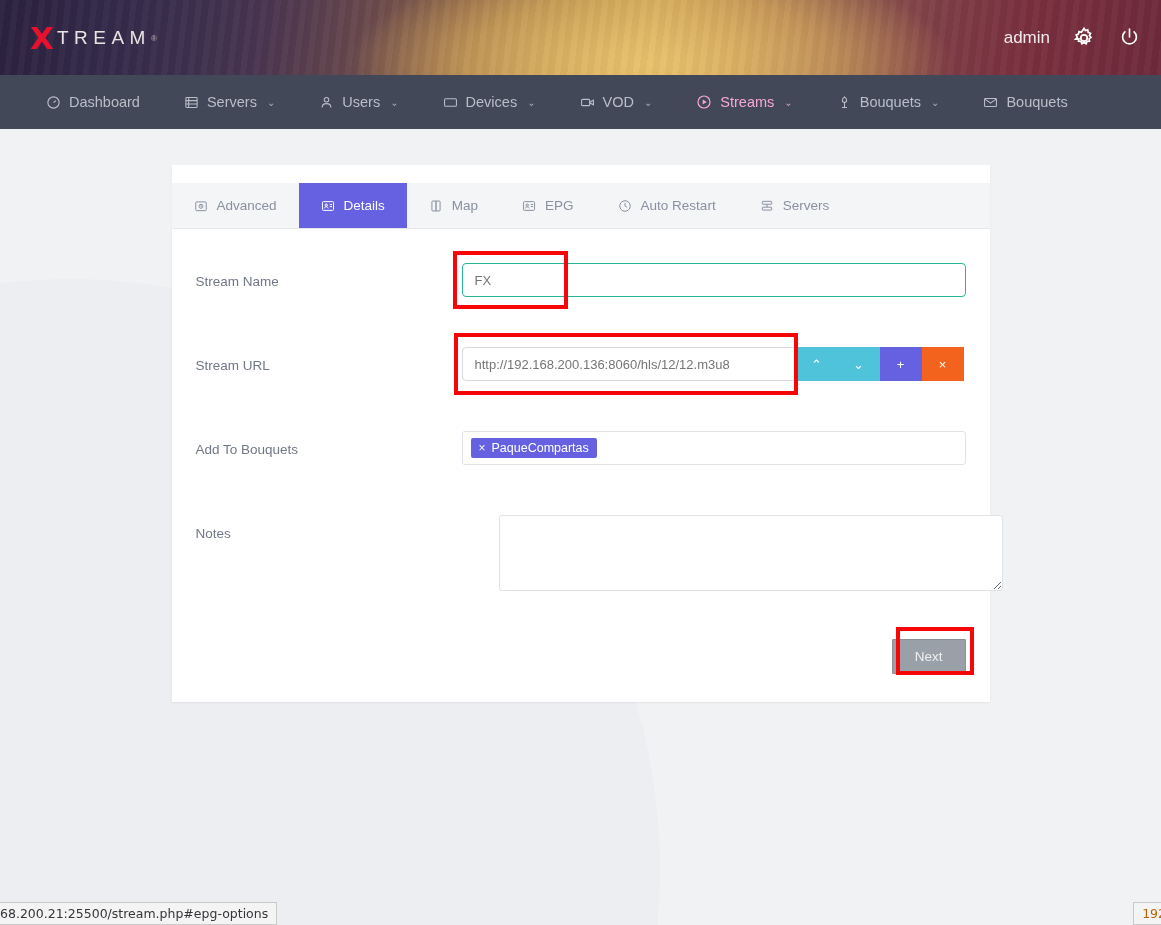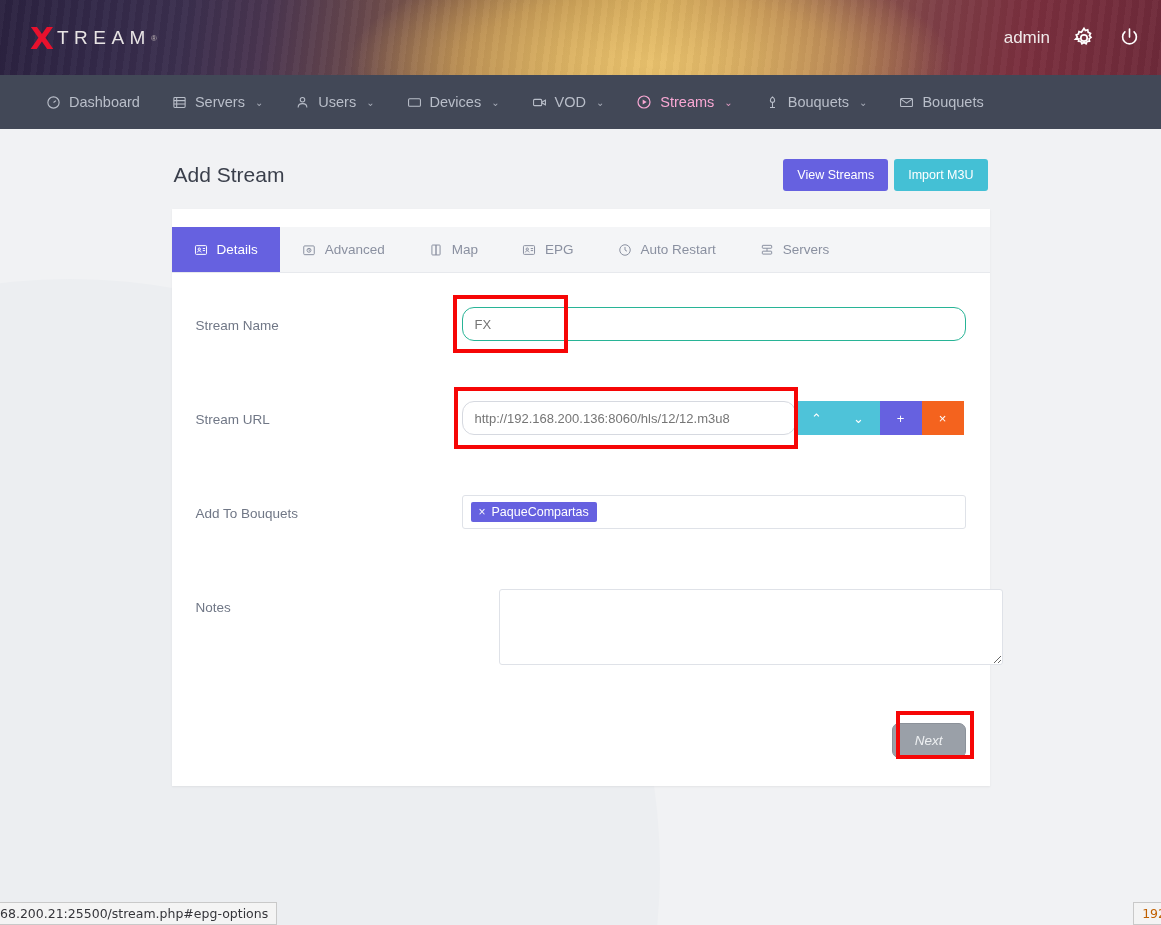--- a/index.html
+++ b/index.html
@@ -62,21 +62,21 @@
   .header-user { color: #f0eaea; font-size: 17px; }
   .hicon { color: #ffffff; display: flex; align-items: center; cursor: pointer; }
 
   
   .nav {
     position: relative;
     height: 54px;
     background: #424857;
     display: flex; align-items: center;
     padding-left: 30px;
-    gap: 0px;
+    gap: 12px;
   }
   .nav-item {
     display: flex; align-items: center; gap: 8px;
     padding: 0 16px;
     height: 54px;
     color: #b9bec9;
     font-size: 14.5px;
     cursor: pointer;
     white-space: nowrap;
   }
@@ -153,36 +153,36 @@
   }
   .tab.active {
     background: #6661e0;
     color: #ffffff;
   }
   .tab-icon { display:flex; align-items:center; }
 
   .form { padding: 34px 24px 0 24px; }
   .row {
     display: flex; align-items: flex-start;
-    margin-bottom: 22px;
+    margin-bottom: 12px;
     min-height: 72px;
   }
   .label {
     width: 266px;
     padding-top: 11px;
     font-size: 13.5px;
     color: #707786;
     flex-shrink: 0;
   }
   .field { flex: 1; position: relative; }
 
   .input {
     width: 504px; height: 34px;
     border: 1px solid #d6d9e0;
-    border-radius: 12px;
+    border-radius: 4px;
     background: #fff;
     font-size: 13px;
     color: #9298a6;
     padding: 0 12px;
     line-height: 32px;
     font-family: "Liberation Sans", sans-serif;
   }
   .input.teal { border-color: #28b496; }
   .input-url { width: 334px; }
 
@@ -245,26 +245,25 @@
   }
 
   .footer-row {
     display: flex; justify-content: flex-end;
     padding: 12px 24px 0 24px;
   }
   .btn-next {
     background: #9aa0a8;
     color: #eef0f2;
     border: 1px solid #8b9199;
-    border-radius: 7px;
+    border-radius: 1px;
     font-size: 13.5px;
     padding: 9px 22px;
     cursor: pointer;
     font-family: "Liberation Sans", sans-serif;
-    font-style: italic;
   }
 
   
   .hl {
     position: absolute;
     border: 4px solid #f60606;
     pointer-events: none;
     z-index: 20;
   }
 
@@ -402,50 +401,43 @@
       <span>Bouquets</span>
     </div>
     <div class="nav-pointer"></div>
   </div>
 
   <div class="body-area">
     <div class="swoosh"></div>
 
     <div class="content">
 
-      <div class="page-head">
-        <div class="page-title">Add Stream</div>
-        <div class="head-btns">
-          <button class="btn btn-violet">View Streams</button>
-          <button class="btn btn-cyan">Import M3U</button>
-        </div>
-      </div>
 
       <div class="card">
 
         <div class="tabs">
+          <div class="tab">
+            <span class="tab-icon">
+              <svg width="14" height="14" viewBox="0 0 24 24" fill="none" stroke="currentColor" stroke-width="1.7">
+                  <rect x="3" y="5" width="18" height="15" rx="1.6"></rect>
+                  <circle cx="12" cy="12.5" r="3.4"></circle>
+                  <path d="M12 10.5v2.2l1.4.9"></path>
+                </svg>
+            </span>
+            <span>Advanced</span>
+          </div>
           <div class="tab active">
             <span class="tab-icon">
               <svg width="14" height="14" viewBox="0 0 24 24" fill="none" stroke="currentColor" stroke-width="1.7">
                   <rect x="2.5" y="4.5" width="19" height="15" rx="1.6"></rect>
                   <circle cx="9" cy="10.5" r="2"></circle>
                   <path d="M5.5 16c.6-1.8 2-2.6 3.5-2.6s2.9.8 3.5 2.6M15 9.5h4M15 13h4"></path>
                 </svg>
             </span>
             <span>Details</span>
-          </div>
-          <div class="tab">
-            <span class="tab-icon">
-              <svg width="14" height="14" viewBox="0 0 24 24" fill="none" stroke="currentColor" stroke-width="1.7">
-                  <rect x="3" y="5" width="18" height="15" rx="1.6"></rect>
-                  <circle cx="12" cy="12.5" r="3.4"></circle>
-                  <path d="M12 10.5v2.2l1.4.9"></path>
-                </svg>
-            </span>
-            <span>Advanced</span>
           </div>
           <div class="tab">
             <span class="tab-icon">
               <svg width="14" height="14" viewBox="0 0 24 24" fill="none" stroke="currentColor" stroke-width="1.7">
                   <rect x="5" y="3.5" width="14" height="17" rx="1.2"></rect>
                   <path d="M12 3.5v17" stroke-width="2.4"></path>
                 </svg>
             </span>
             <span>Map</span>
           </div>

